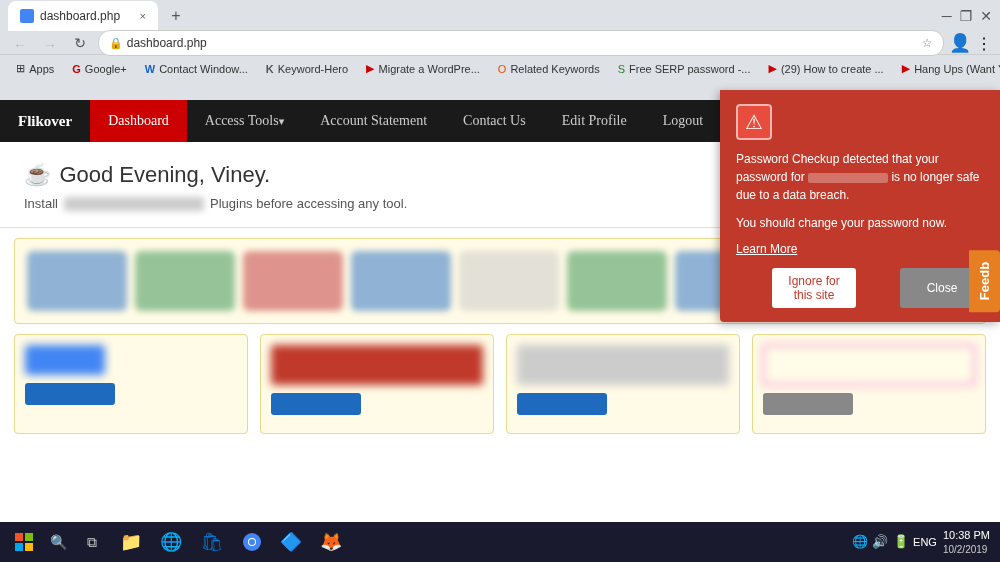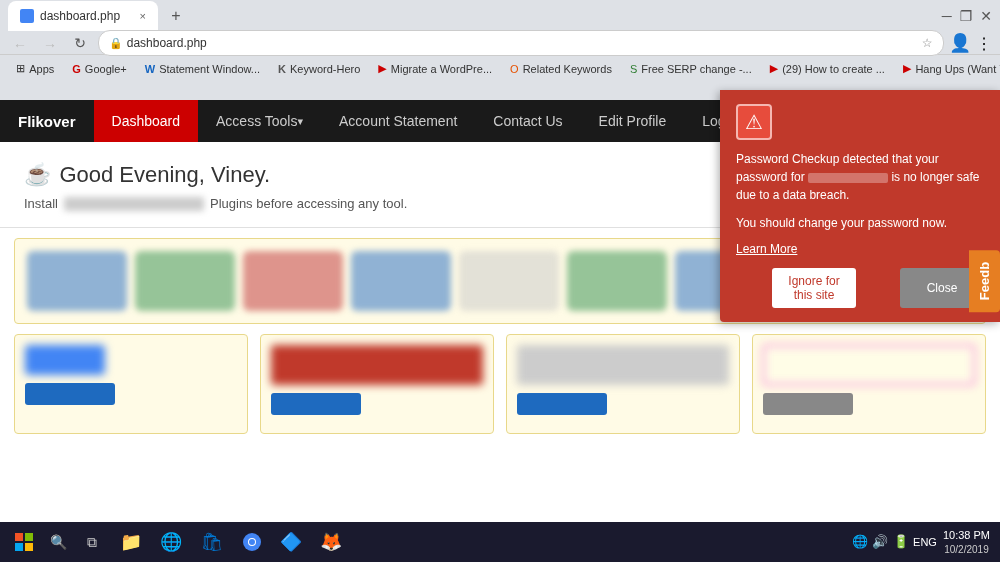--- a/index.html
+++ b/index.html
@@ -121,20 +121,21 @@
     }
     .site-nav-item {
       padding: 0 18px;
       height: 42px;
       display: flex;
       align-items: center;
       font-size: 14px;
       color: #ccc;
       cursor: pointer;
       white-space: nowrap;
+      font-family: Liberation Serif, serif;
     }
     .site-nav-item.logo { color: #fff; font-weight: bold; font-size: 15px; }
     .site-nav-item.active { background: #cc0000; color: #fff; }
     .site-nav-item.dropdown::after { content: " ▾"; font-size: 11px; }
 
     
     .page-content {
       background: #fff;
       height: calc(562px - 90px - 42px - 40px);
       overflow: hidden;
@@ -365,21 +366,21 @@
     .taskbar-right {
       margin-left: auto;
       display: flex;
       align-items: center;
       gap: 6px;
       padding-right: 6px;
       font-size: 11px;
       color: #fff;
     }
     .taskbar-time {
-      text-align: center;
+      text-align: left;
       line-height: 1.3;
     }
     .taskbar-sys-icons {
       display: flex;
       align-items: center;
       gap: 4px;
       font-size: 13px;
     }
   </style>
 </head>
@@ -420,37 +421,37 @@
     <div class="bookmark-item">
       <span>⊞</span>
       <span>Apps</span>
     </div>
     <div class="bookmark-item">
       <span style="font-size:11px;color:#c00;font-weight:bold;">G</span>
       <span>Google+</span>
     </div>
     <div class="bookmark-item">
       <span style="font-size:11px;color:#1565c0;font-weight:bold;">W</span>
-      <span>Statement Window...</span>
+      <span>Contact Window...</span>
     </div>
     <div class="bookmark-item">
       <span style="font-size:11px;color:#555;font-weight:bold;">K</span>
       <span>Keyword-Hero</span>
     </div>
     <div class="bookmark-item">
       <span style="font-size:11px;color:#c00;">▶</span>
       <span>Migrate a WordPre...</span>
     </div>
     <div class="bookmark-item">
       <span style="font-size:11px;color:#e65100;">O</span>
       <span>Related Keywords</span>
     </div>
     <div class="bookmark-item">
       <span style="font-size:11px;color:#2e7d32;">S</span>
-      <span>Free SERP change -...</span>
+      <span>Free SERP password -...</span>
     </div>
     <div class="bookmark-item">
       <span style="font-size:11px;color:#c00;">▶</span>
       <span>(29) How to create ...</span>
     </div>
     <div class="bookmark-item">
       <span style="font-size:11px;color:#c00;">▶</span>
       <span>Hang Ups (Want Yo...</span>
     </div>
 

